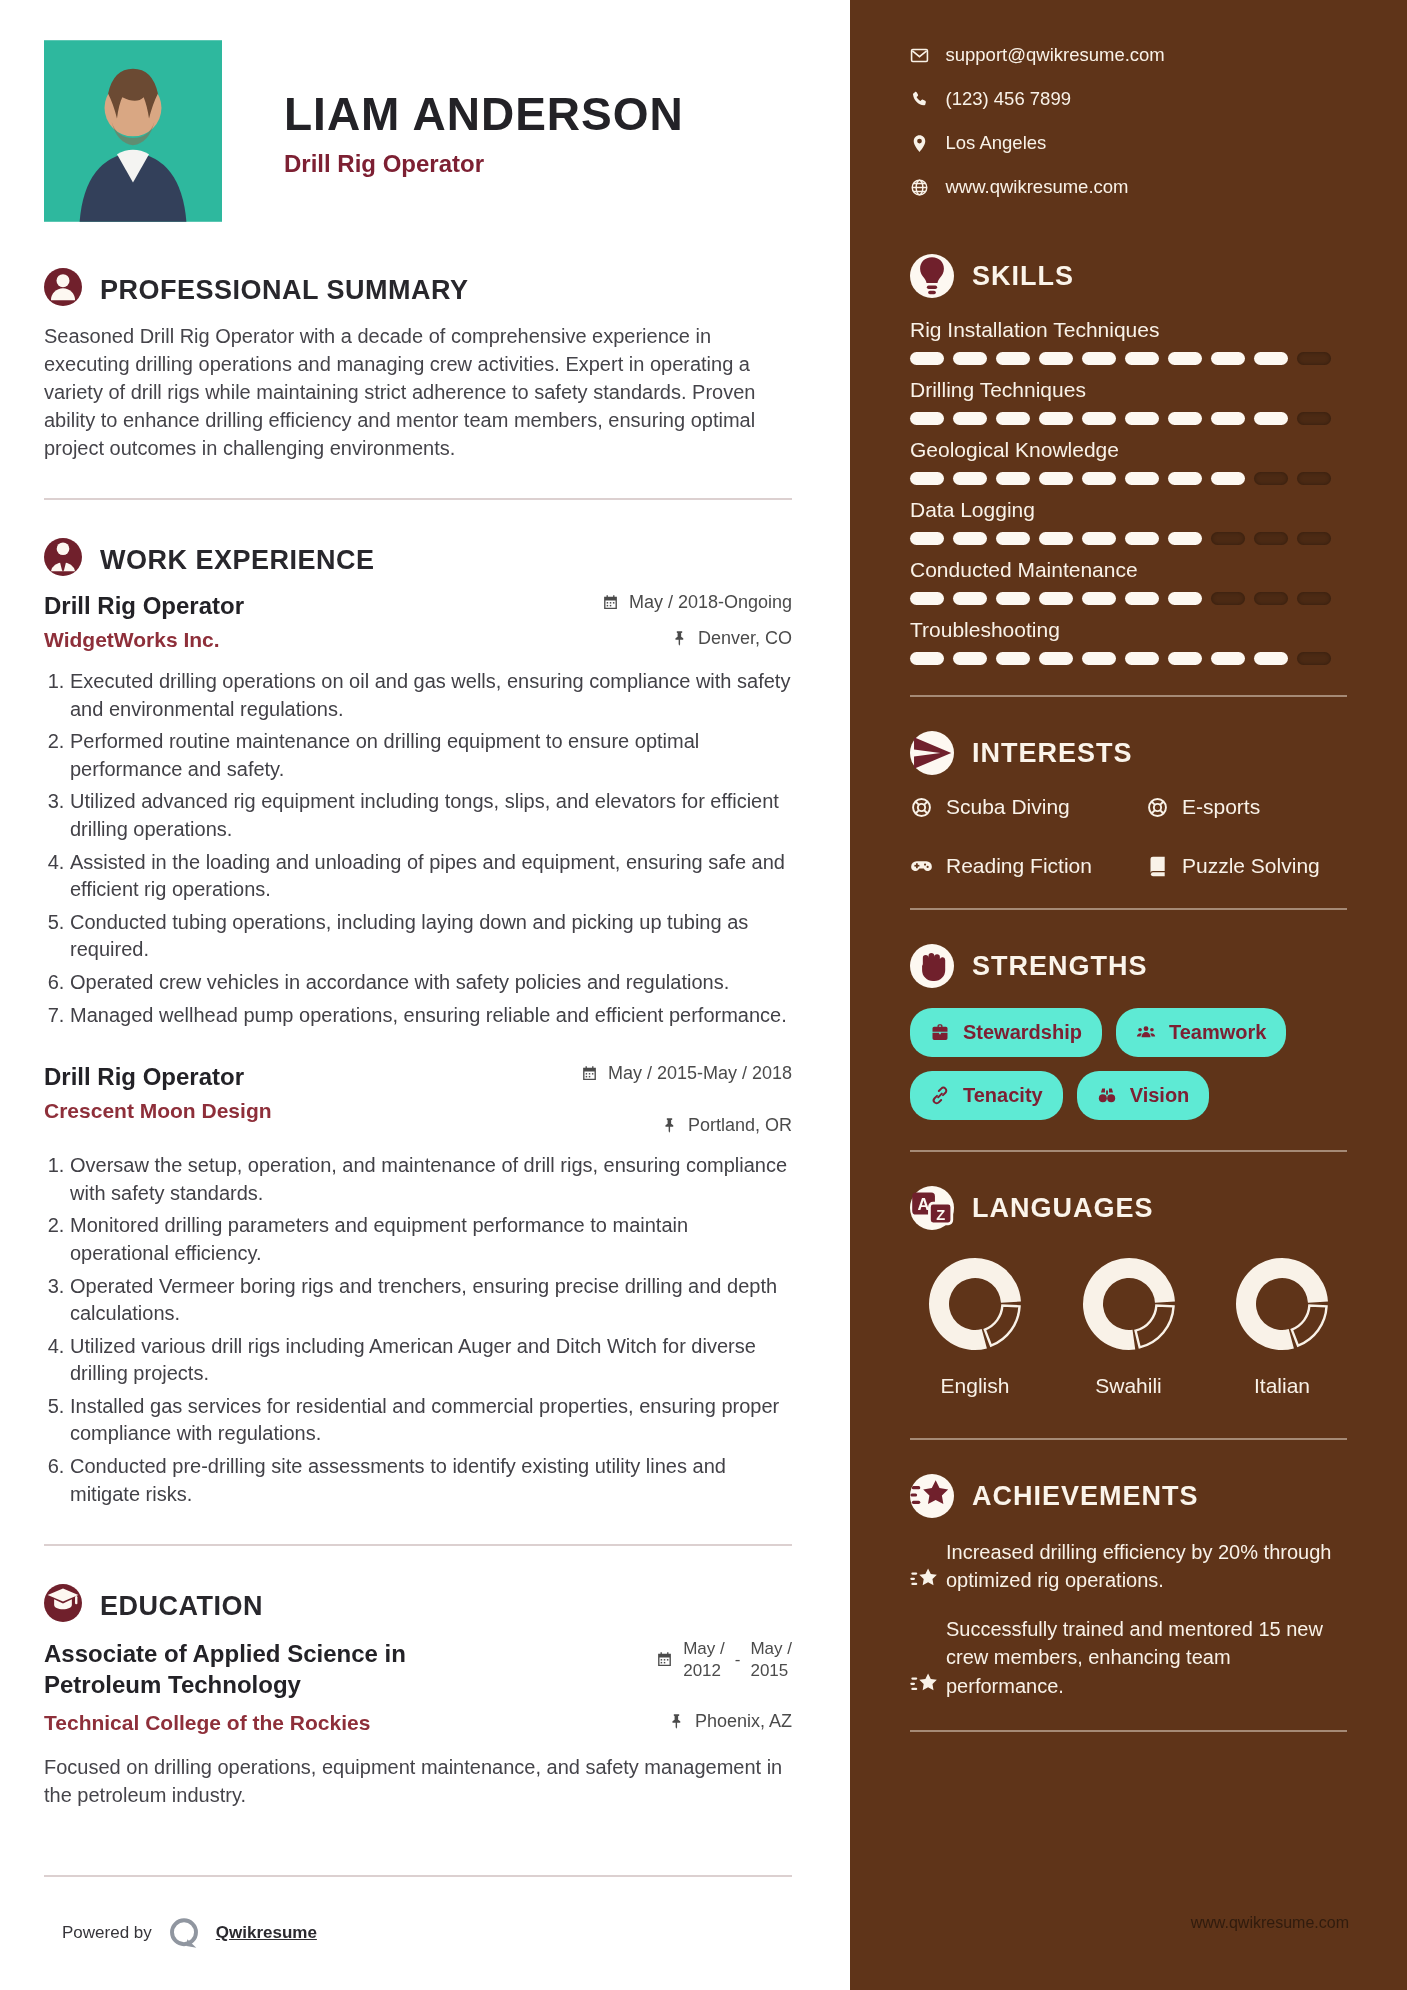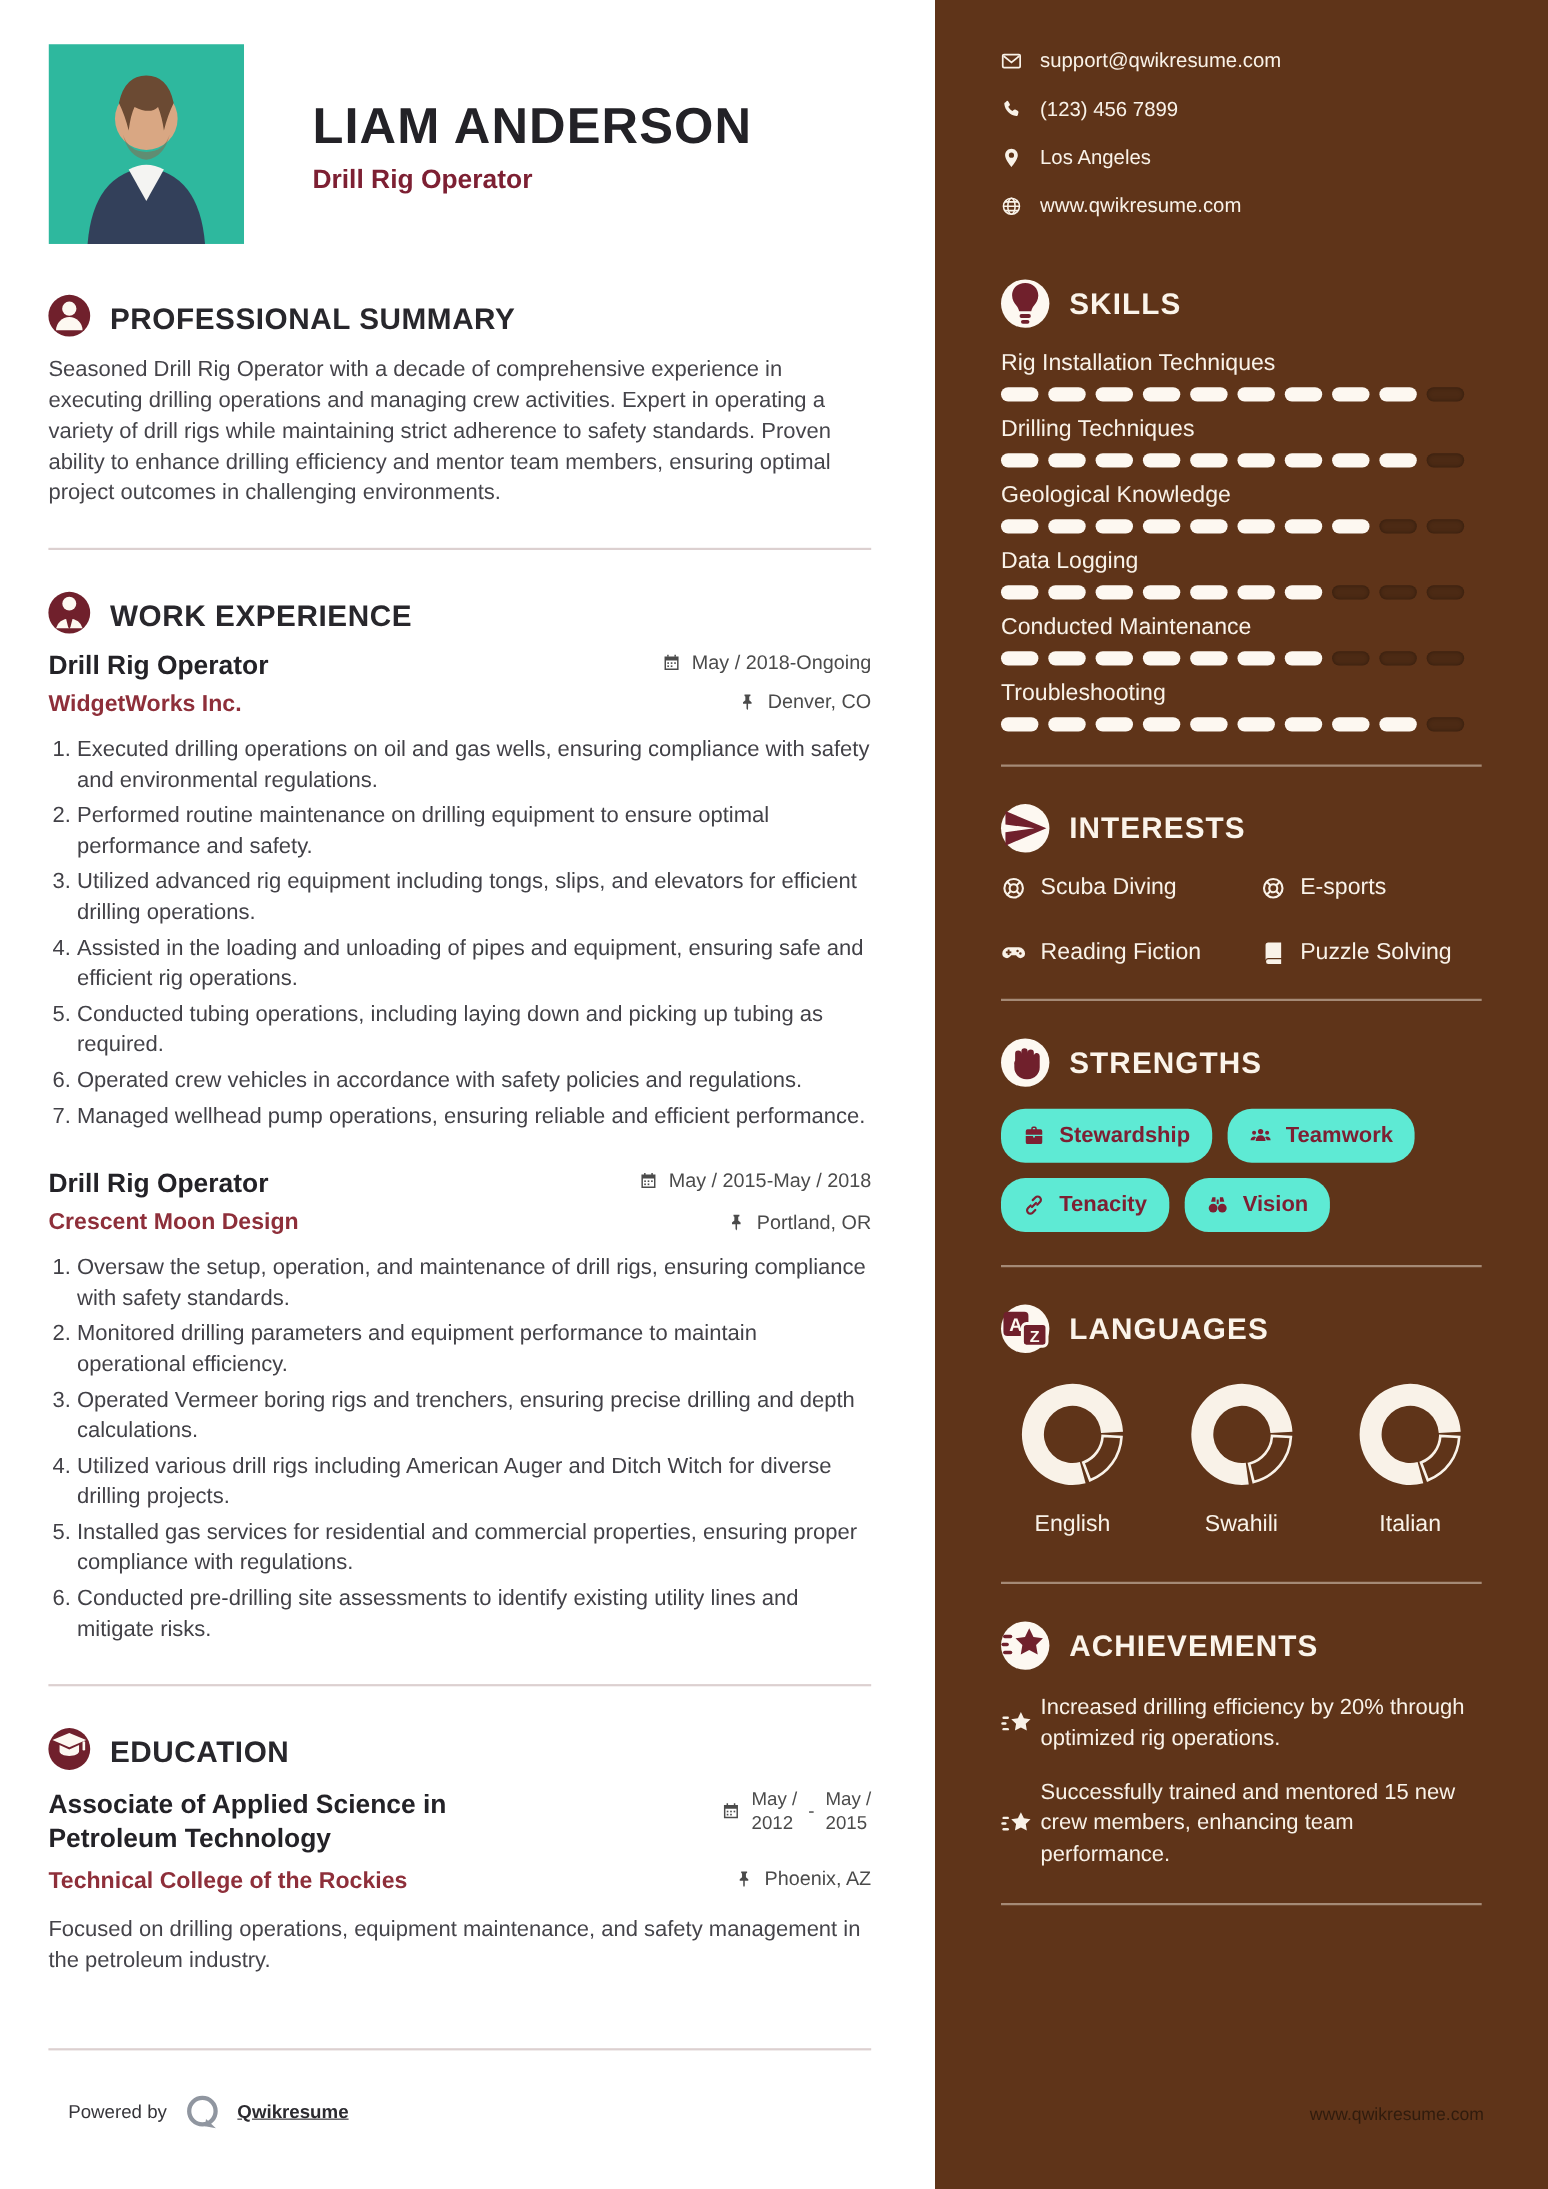--- a/index.html
+++ b/index.html
@@ -72,21 +72,21 @@
   .str-grid{display:flex;flex-wrap:wrap;gap:14px;max-width:440px;}
   .str-box{display:inline-flex;align-items:center;gap:13px;background:#5eead4;color:#7d2033;
            font-size:20px;font-weight:700;padding:13px 20px;border-radius:22px;}
   .str-box svg{width:21px;height:21px;}
 
   .lang-row{display:flex;justify-content:space-between;padding:6px 2px 0 2px;}
   .lang{width:126px;text-align:center;}
   .lang svg{display:block;margin:0 auto;}
   .lang-label{font-size:21px;margin-top:22px;}
 
-  .ach-item{display:flex;align-items:center;gap:16px;font-size:20px;line-height:1.42;margin-bottom:20px;}
+  .ach-item{display:flex;align-items:flex-end;gap:16px;font-size:20px;line-height:1.42;margin-bottom:20px;}
   .ach-item svg{width:31px;height:31px;flex:0 0 31px;margin-top:2px;}
 
   .watermark{position:absolute;right:58px;bottom:58px;font-size:16px;color:rgba(26,16,8,.68);}
 </style>
 </head>
 <body>
 
 <div class="page">
 
   <div class="left">
@@ -187,21 +187,21 @@
                     <rect x="15.4" y="11.4" width="2.1" height="2.1"></rect>
                     <rect x="6.6" y="15.4" width="2.1" height="2.1"></rect>
                     <rect x="11" y="15.4" width="2.1" height="2.1"></rect>
                   </svg>
                 </span>
         <span>May / 2015-May / 2018</span>
       </div>
     </div>
     <div class="row-split">
       <div class="company">Crescent Moon Design</div>
-      <div class="meta" style="margin-top:10px">
+      <div class="meta" style="margin-top:24px">
         <span style="display: inline-flex; width: 1em;">
                   <svg viewBox="0 0 24 24" fill="currentColor" style="width: 17px; height: 17px;">
                     <path d="M8.2 1.8h7.6v2.1l-1.5 0.5v5l3 2.4v2.1h-4.5v6.1l-1 2.2-1-2.2v-6.1H6.3v-2.1l3-2.4v-5l-1.1-0.5Z"></path>
                   </svg>
                 </span>
         <span>Portland, OR</span>
       </div>
     </div>
     <ol class="bullets">
               <li>Oversaw the setup, operation, and maintenance of drill rigs, ensuring compliance with safety standards.</li>

